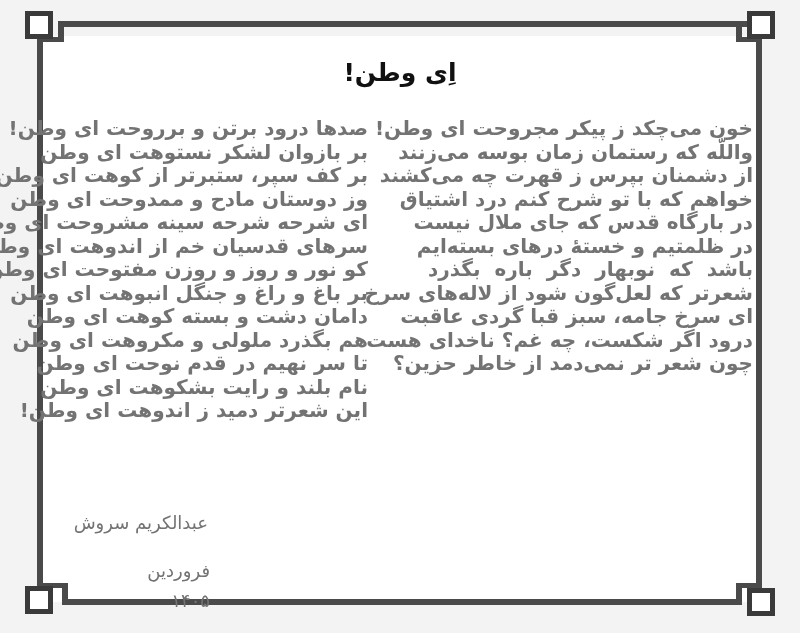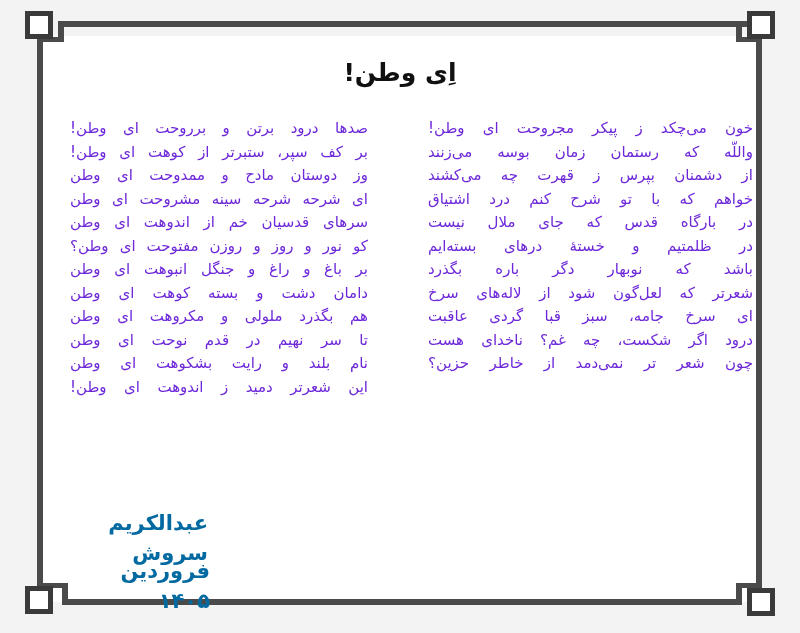--- a/index.html
+++ b/index.html
@@ -16,28 +16,28 @@
     .sq {
       position: absolute; width: 18px; height: 18px;
       border: 5px solid #3a3a3a; background: #ffffff; box-sizing: content-box;
     }
     .title {
       position: absolute; left: 0; width: 800px; top: 58px; text-align: center;
       font-size: 25px; font-weight: bold; color: #111; direction: rtl;
     }
     .col {
       position: absolute; direction: rtl; text-align: justify;
-      text-align-last: justify; font-size: 15px; font-weight: normal; color: #6d28d9;
+      text-align-last: justify; font-size: 20px; font-weight: bold; color: #737373;
       line-height: 23.5px;
     }
     .col .verse { display: block; white-space: nowrap; text-align-last: justify; }
     .col-right { left: 428px; width: 325px; top: 117px; }
     .col-left { left: 70px; width: 298px; top: 117px; }
     .sig {
-      position: absolute; direction: rtl; font-size: 21px; font-weight: bold; color: #0369a1;
+      position: absolute; direction: rtl; font-size: 18px; font-weight: normal; color: #737373;
       line-height: 30px; text-align: right;
     }
     .sig-name { left: 70px; width: 138px; top: 508px; }
     .sig-date { left: 74px; width: 136px; top: 556px; text-align: right; }
     .sig-date span { display: inline-block; }
   </style>
 </head>
 <body>
 
 <div class="panel"></div>
@@ -78,20 +78,21 @@
   <span class="verse">در ظلمتیم و خستهٔ درهای بسته‌ایم</span>
   <span class="verse">باشد که نوبهار دگر باره بگذرد</span>
   <span class="verse">شعرتر که لعل‌گون شود از لاله‌های سرخ</span>
   <span class="verse">ای سرخ جامه، سبز قبا گردی عاقبت</span>
   <span class="verse">درود اگر شکست، چه غم؟ ناخدای هست</span>
   <span class="verse">چون شعر تر نمی‌دمد از خاطر حزین؟</span>
 </div>
 
 <div class="col col-left">
   <span class="verse">صدها درود برتن و برروحت ای وطن!</span>
+  <span class="verse">بر بازوان لشکر نستوهت ای وطن</span>
   <span class="verse">بر کف سپر، ستبرتر از کوهت ای وطن!</span>
   <span class="verse">وز دوستان مادح و ممدوحت ای وطن</span>
   <span class="verse">ای شرحه شرحه سینه مشروحت ای وطن</span>
   <span class="verse">سرهای قدسیان خم از اندوهت ای وطن</span>
   <span class="verse">کو نور و روز و روزن مفتوحت ای وطن؟</span>
   <span class="verse">بر باغ و راغ و جنگل انبوهت ای وطن</span>
   <span class="verse">دامان دشت و بسته کوهت ای وطن</span>
   <span class="verse">هم بگذرد ملولی و مکروهت ای وطن</span>
   <span class="verse">تا سر نهیم در قدم نوحت ای وطن</span>
   <span class="verse">نام بلند و رایت بشکوهت ای وطن</span>

